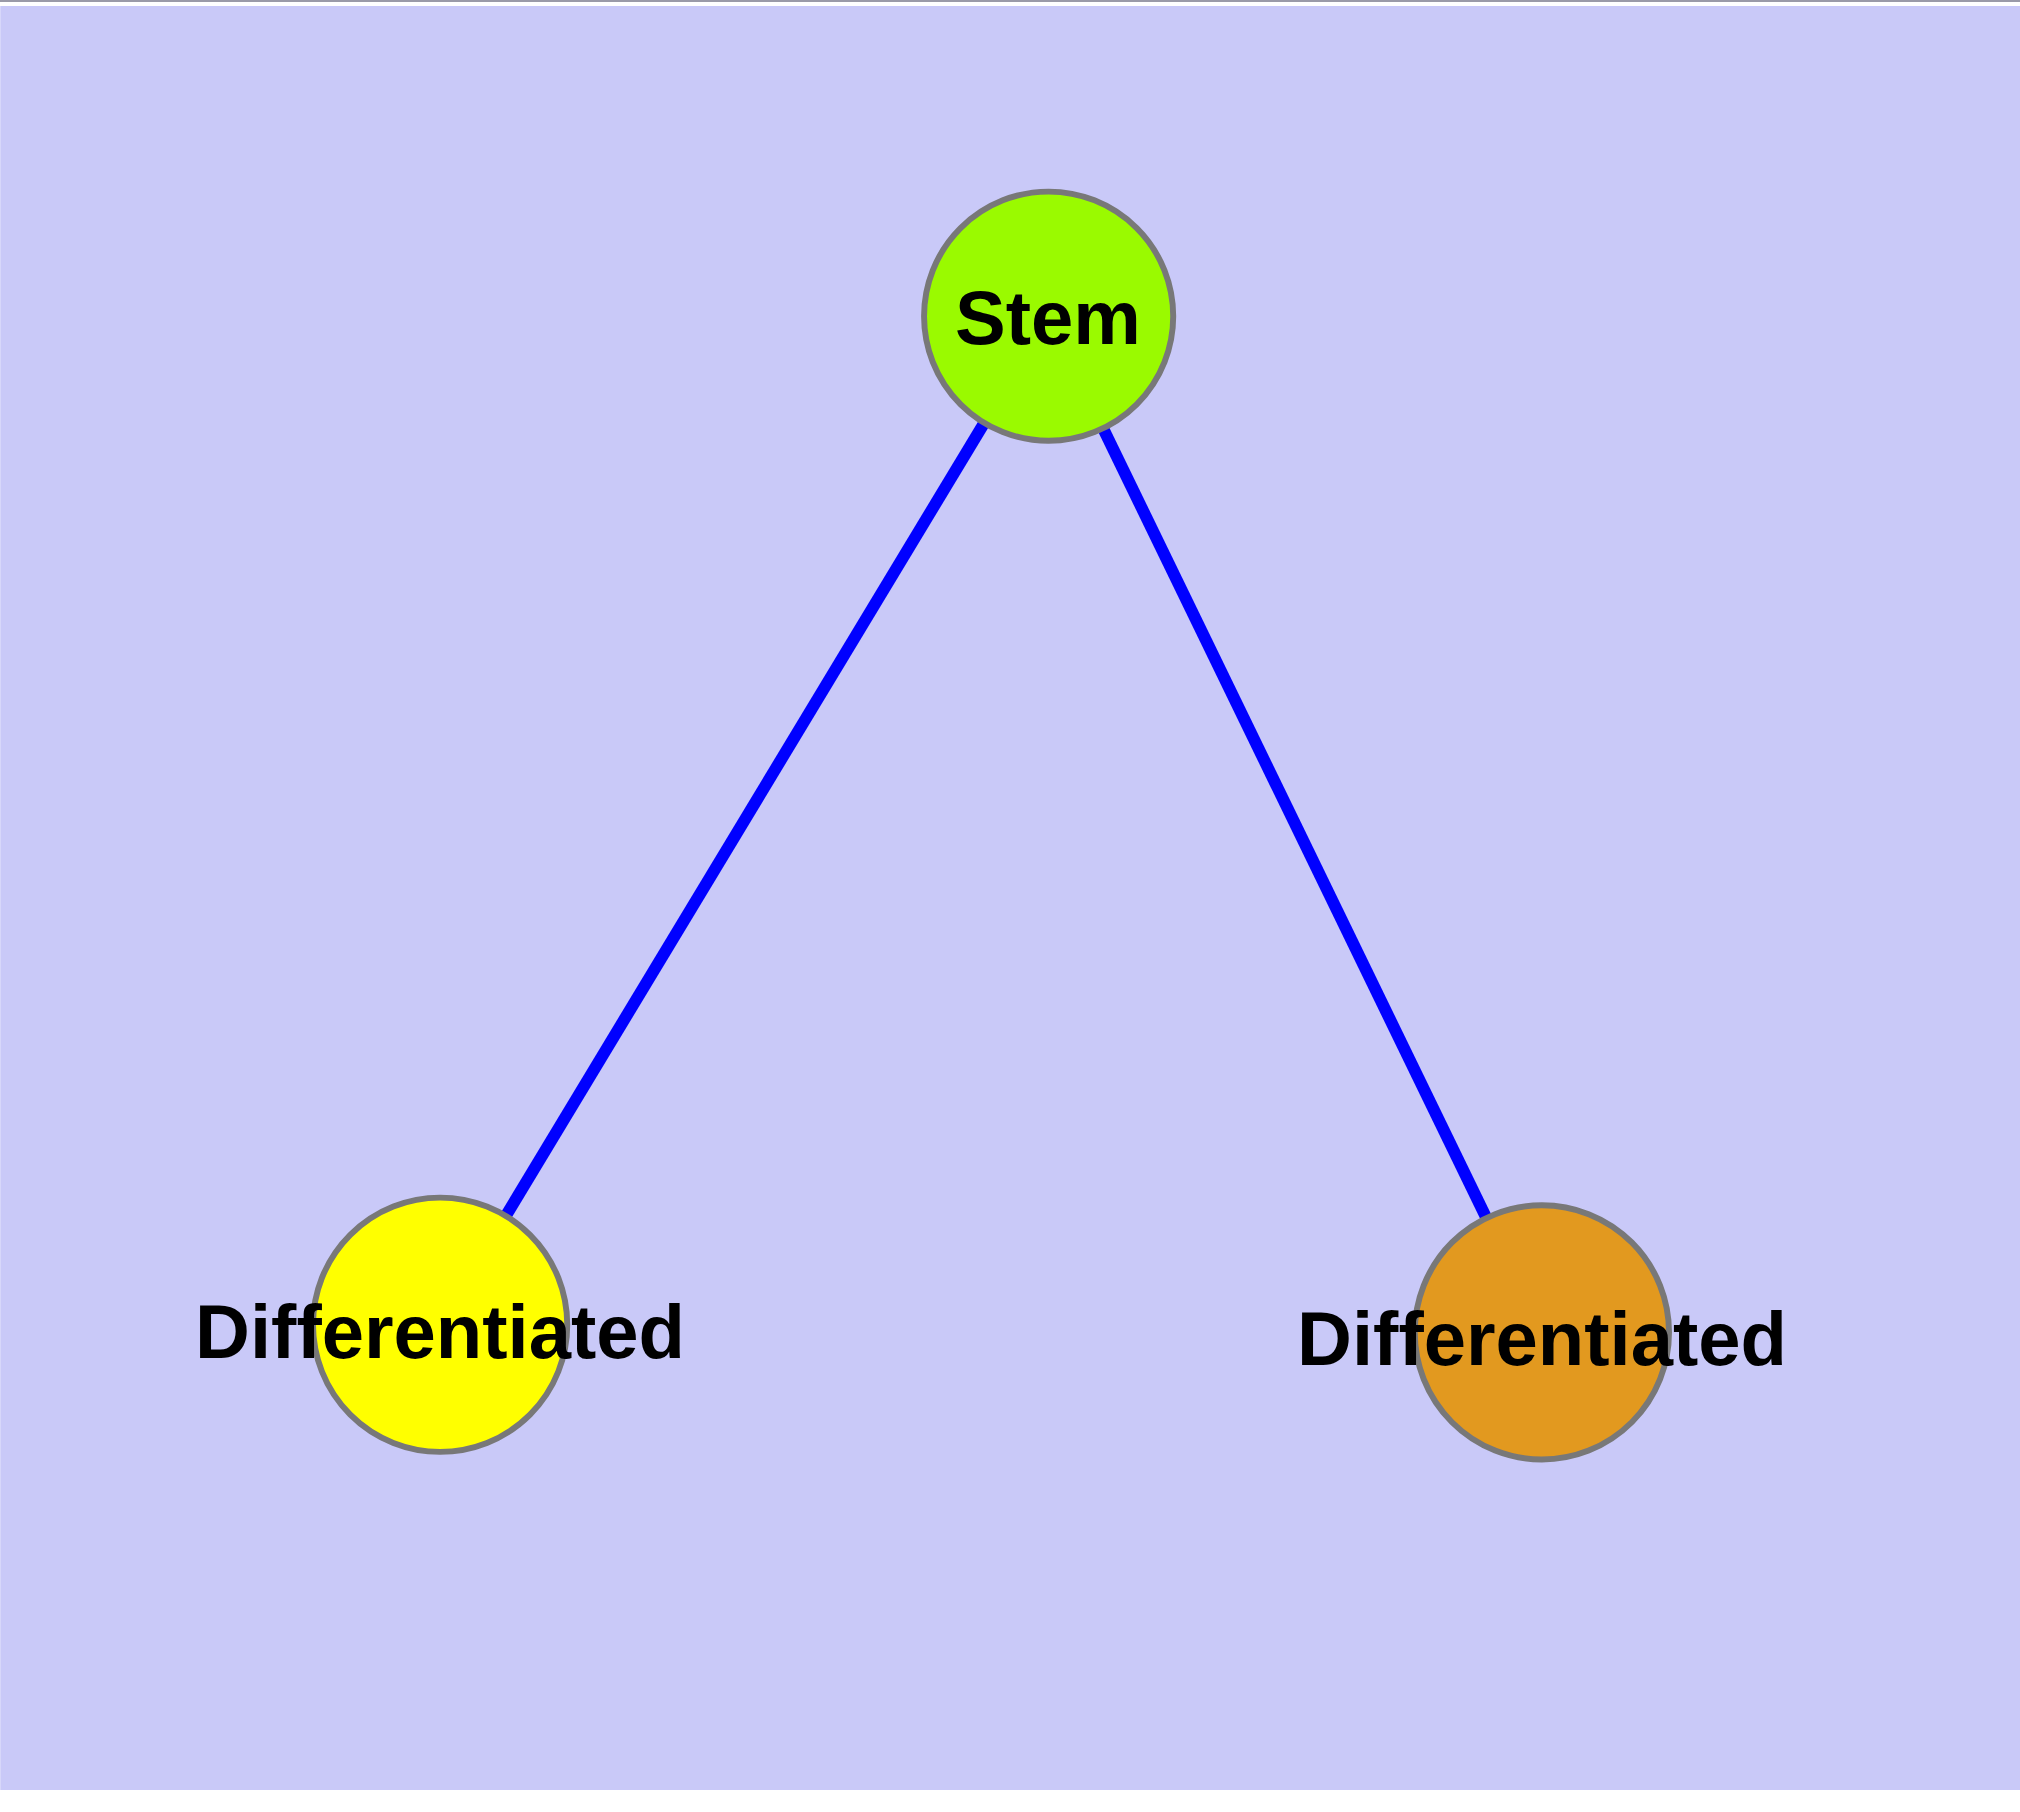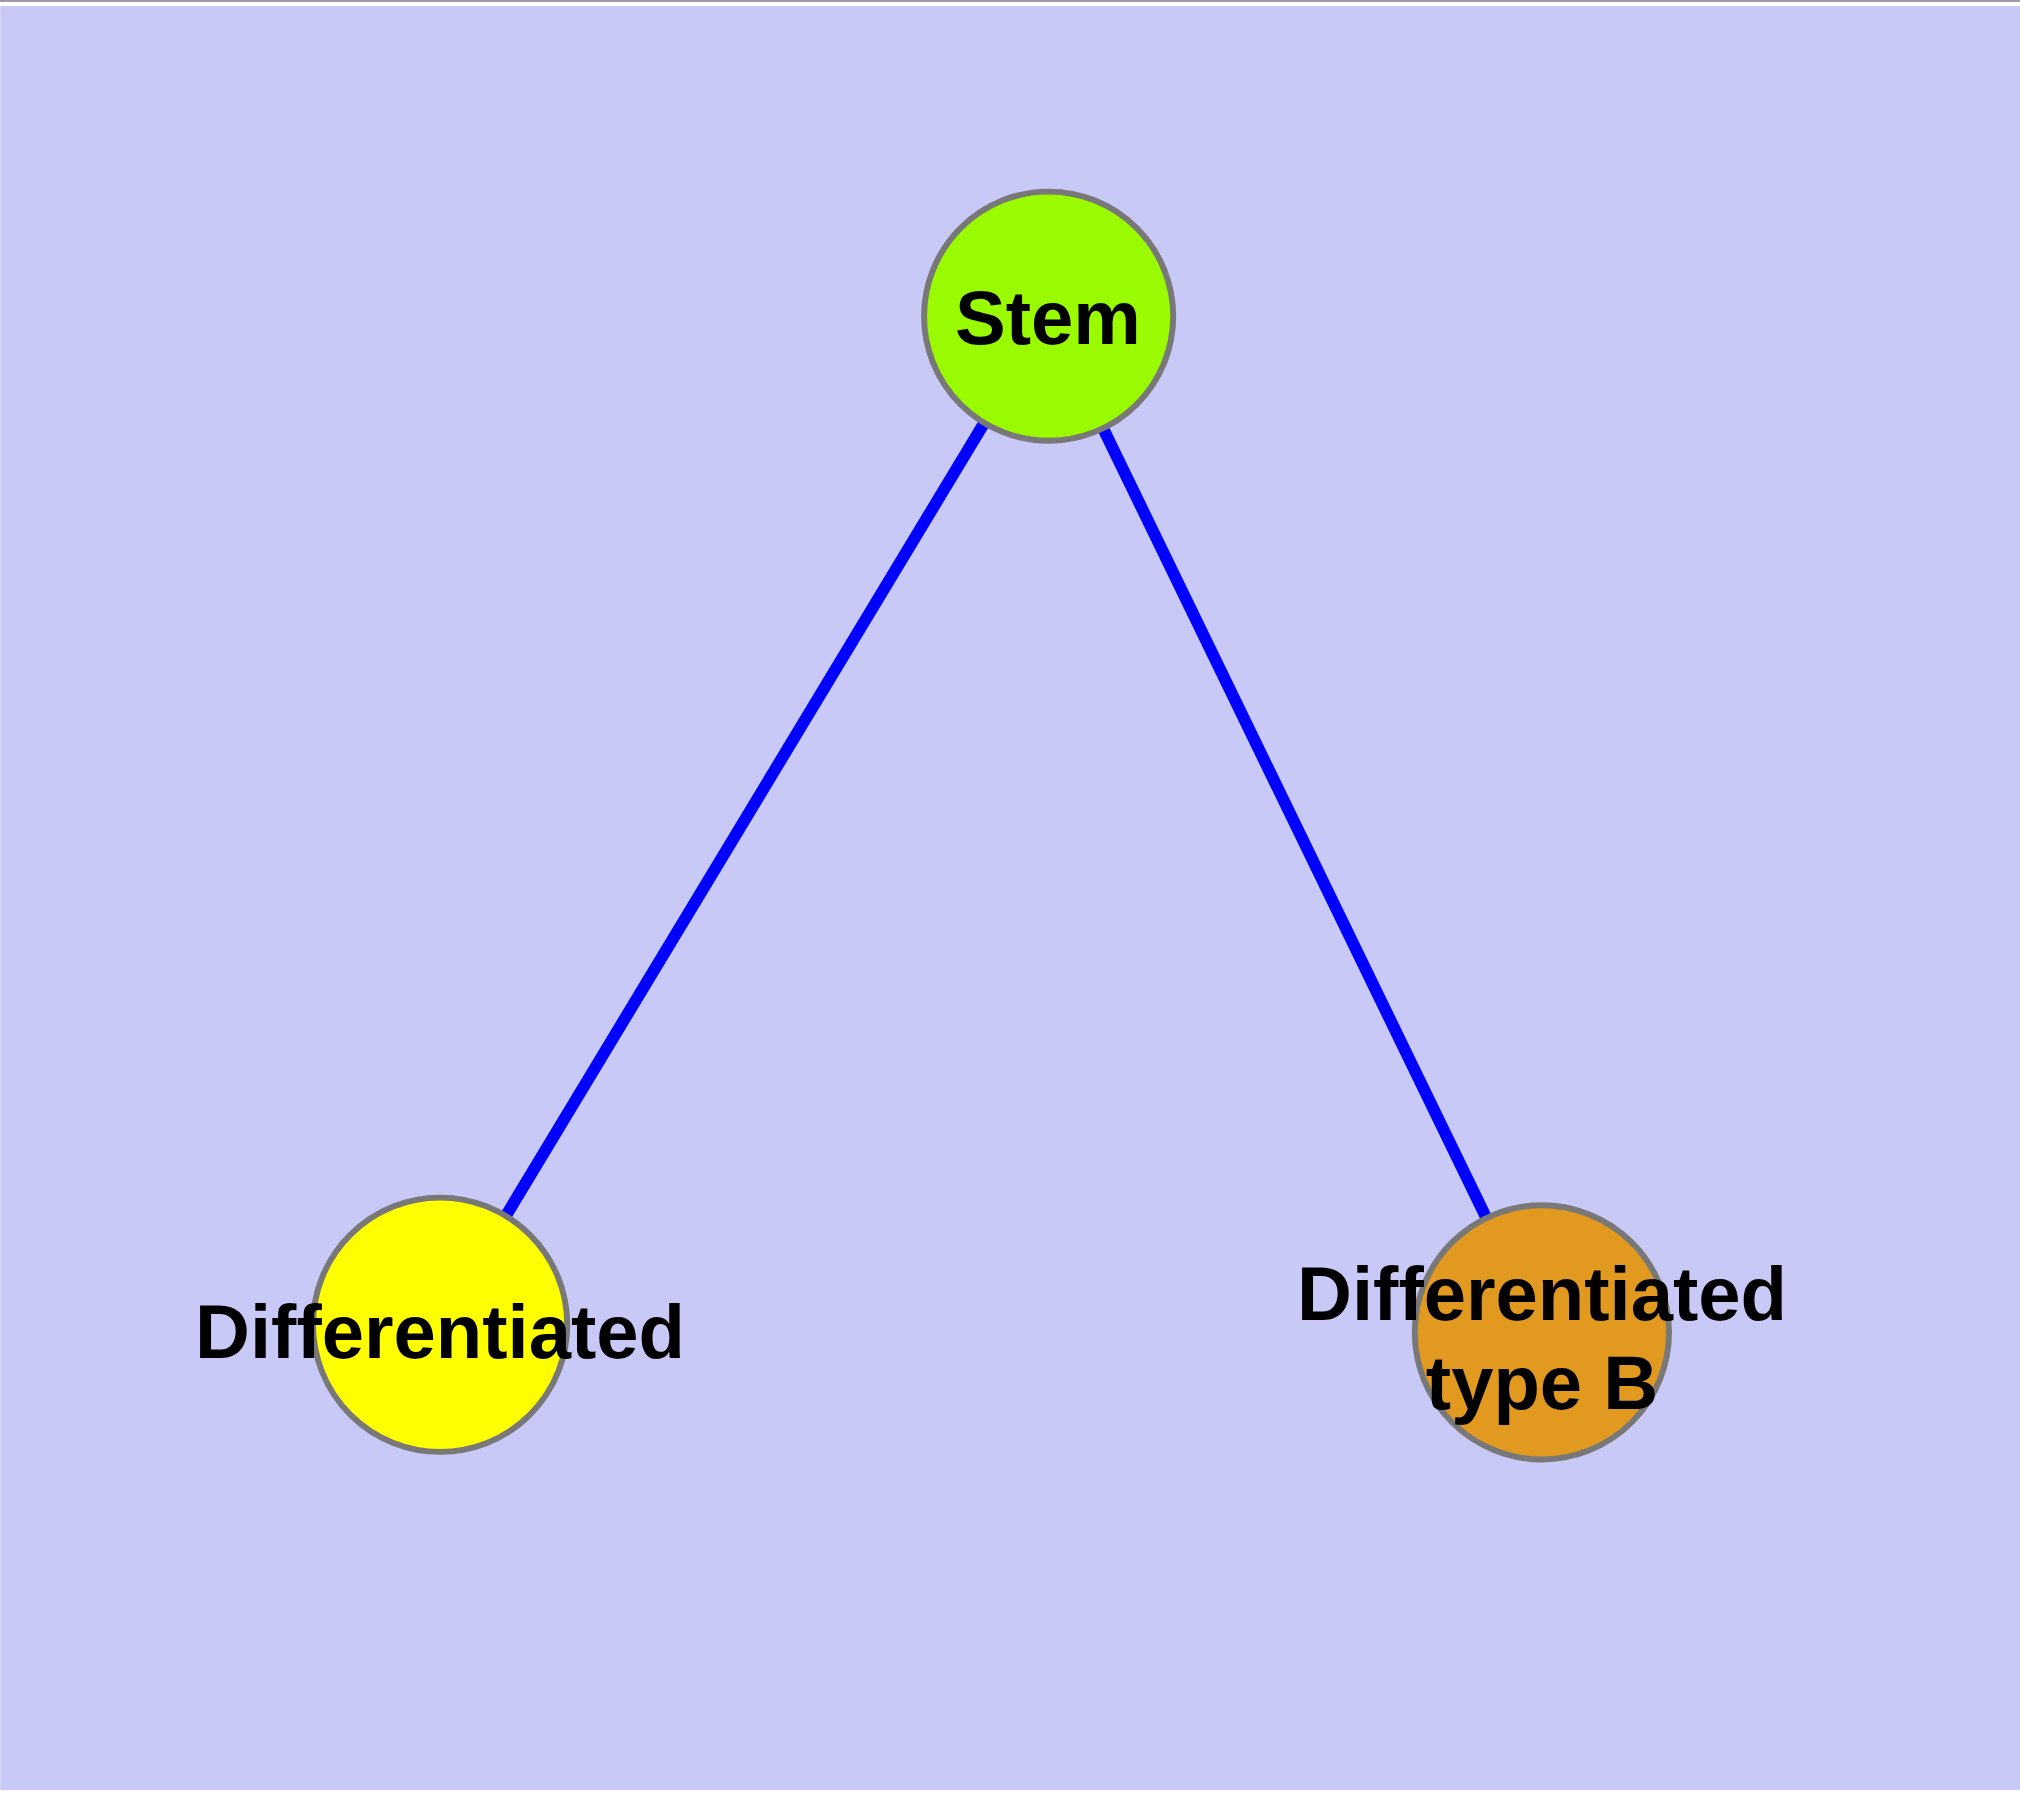--- a/index.html
+++ b/index.html
@@ -65,17 +65,16 @@
   <div class="node-label" style="left:1048px; top:317px;">
     <span>Stem</span>
   </div>
 
   <div class="node-label" style="left:440px; top:1331px;">
     <span>Differentiated</span>
   </div>
 
   <div class="node-label" style="left:1542px; top:1338px;">
     <span>Differentiated</span>
-    <span>type B</span>
   </div>
 
 </div>
 
 
 </body></html>

